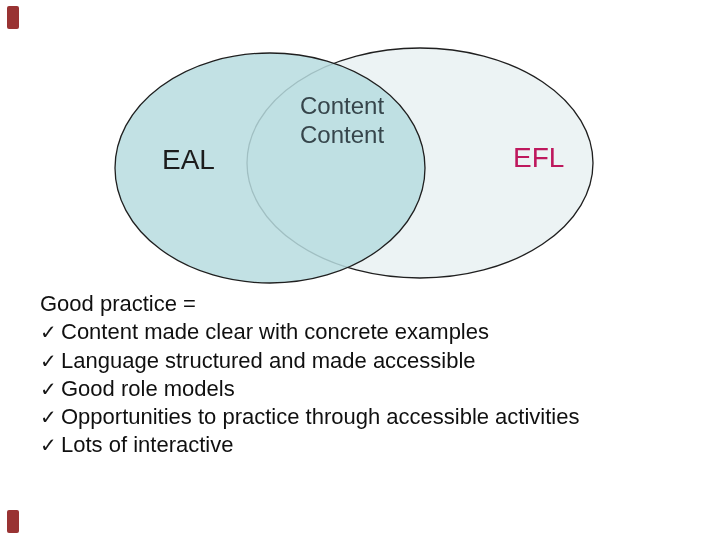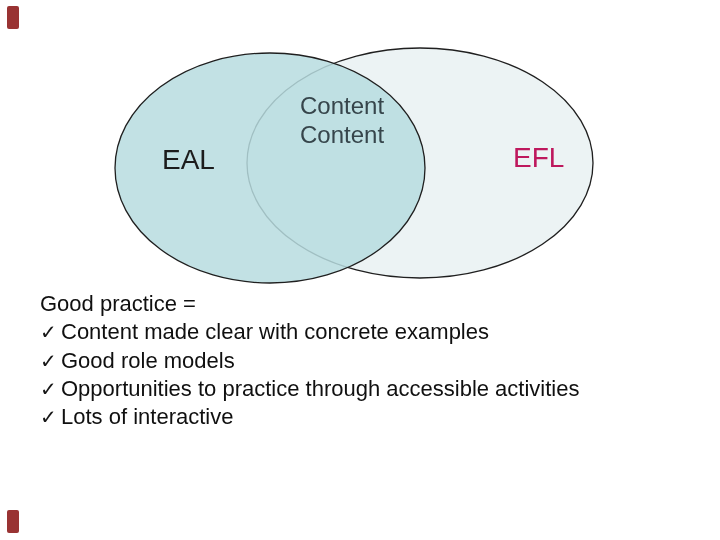--- a/index.html
+++ b/index.html
@@ -73,19 +73,20 @@
 <div id="efl-label" class="abs set-label">EFL</div>
 
 <div id="overlap-text" class="abs">
   <span class="clil-line">Content</span>
   <span class="clil-line">Content</span>
 </div>
 
 <div id="practice-block" class="abs">
   <span class="bullet-row">Good practice =</span>
   <span class="bullet-row"><span class="check">✓</span><span>Content made clear with concrete examples</span></span>
+  <span class="bullet-row"><span class="check">✓</span><span>Language structured and made accessible</span></span>
   <span class="bullet-row"><span class="check">✓</span><span>Good role models</span></span>
   <span class="bullet-row"><span class="check">✓</span><span>Opportunities to practice through accessible activities</span></span>
   <span class="bullet-row"><span class="check">✓</span><span>Lots of interactive</span></span>
 </div>
 
 <div id="corner-mark-top" class="abs corner-mark" style="background: rgb(153, 51, 51);"></div>
 <div id="corner-mark-bottom" class="abs corner-mark" style="background: rgb(153, 51, 51);"></div>
 
 </body></html>

